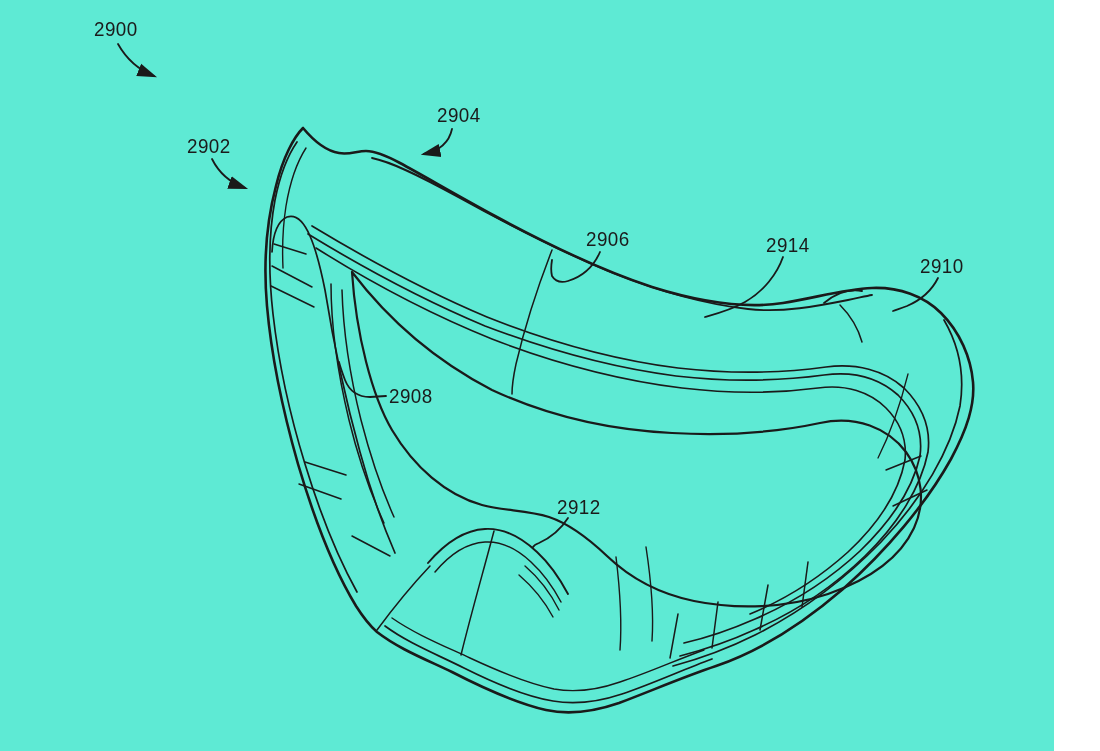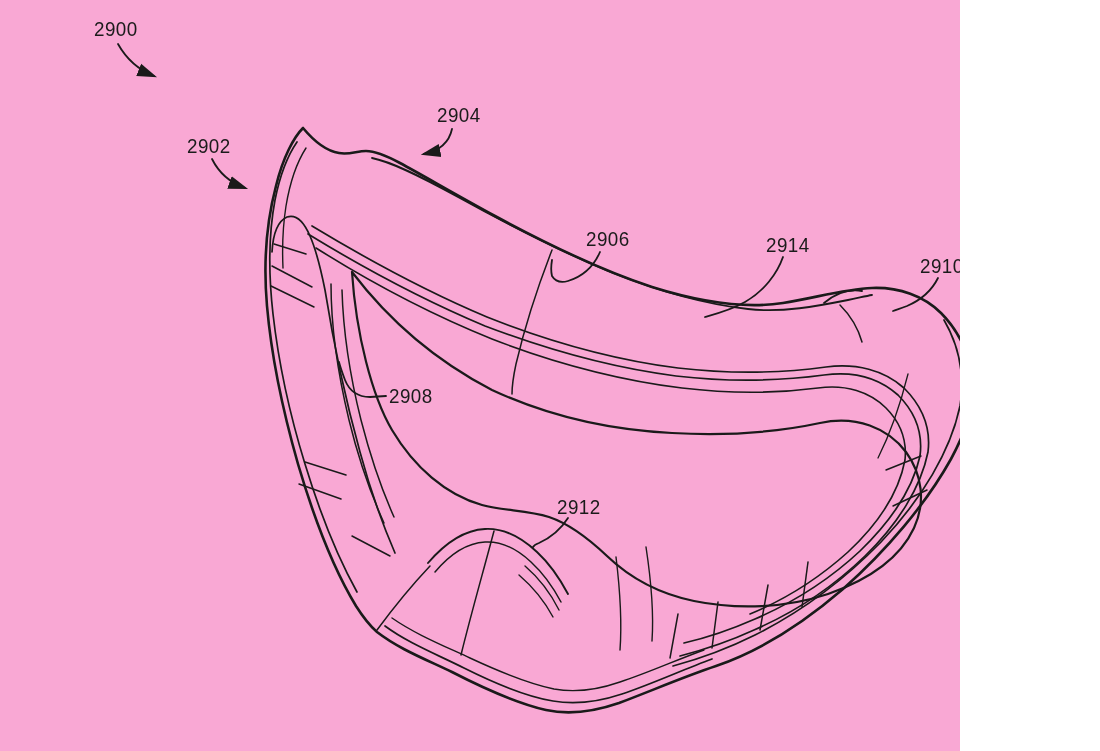--- a/index.html
+++ b/index.html
@@ -3,23 +3,23 @@
 <meta charset="utf-8">
 <style>
   html, body {
     margin: 0;
     padding: 0;
     background: #ffffff;
     font-family: "Liberation Sans", sans-serif;
   }
   .stage {
     position: relative;
-    width: 960px;
+    width: 1054px;
     height: 751px;
-    background: #f9a8d4;
+    background: #5eead4;
     overflow: hidden;
   }
   .figure-svg {
     position: absolute;
     left: 0;
     top: 0;
   }
   .ref-label {
     position: absolute;
     font-size: 20px;

